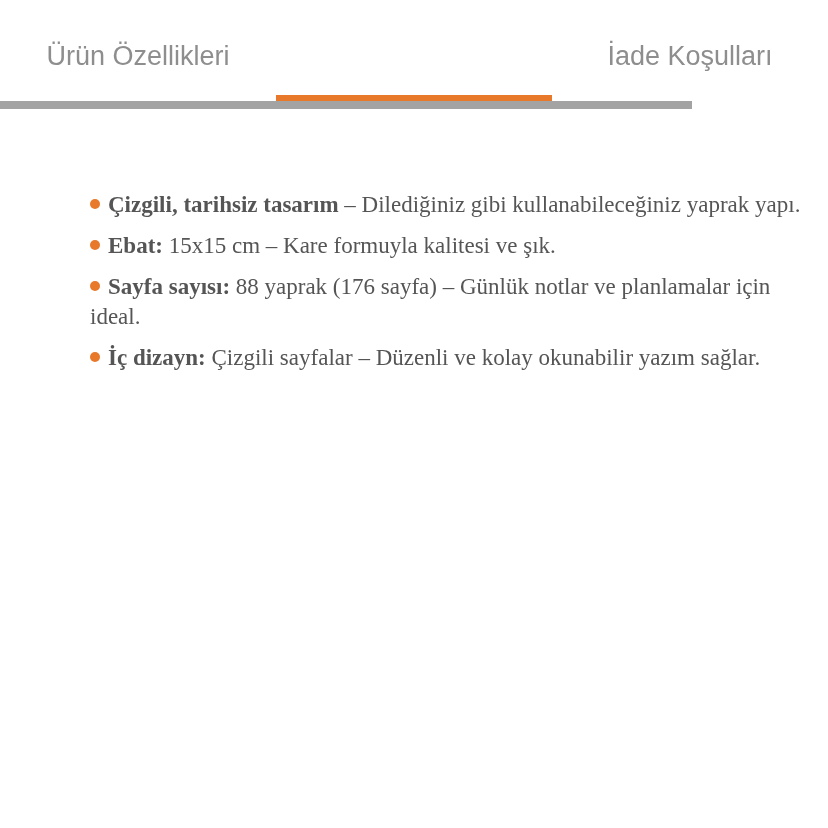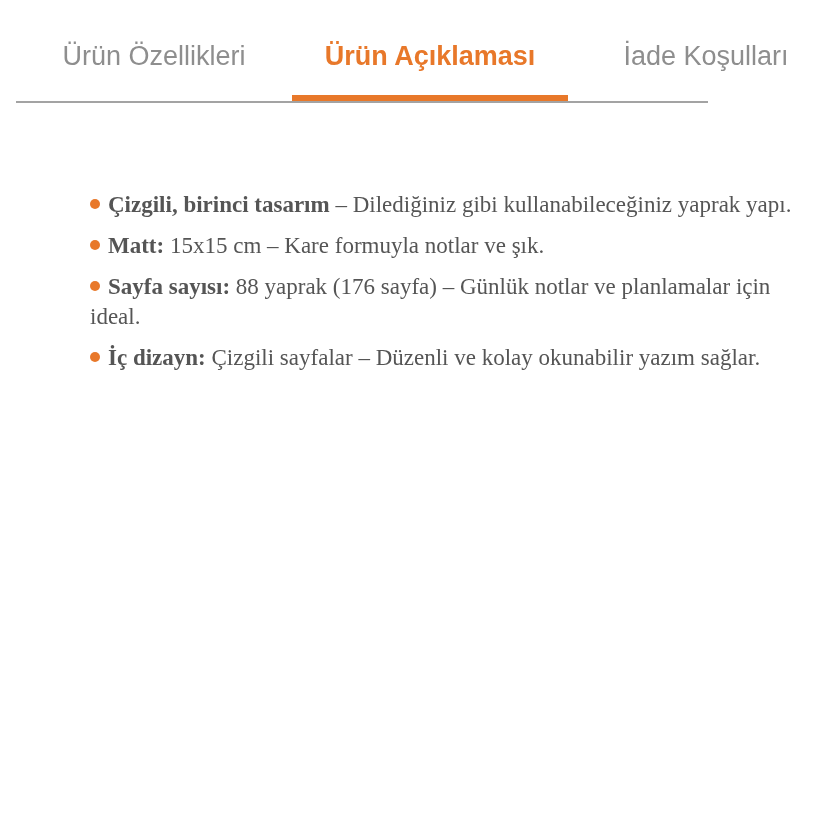--- a/index.html
+++ b/index.html
@@ -11,25 +11,25 @@
       overflow: hidden;
     }
     .page {
       position: relative;
       width: 828px;
       height: 828px;
       background: #ffffff;
     }
     .tabs {
       position: absolute;
-      left: 16px;
+      left: 0;
       top: 0;
       width: 692px;
       height: 101px;
-      border-bottom: 2px solid #a3a3a3;
+      border-bottom: 8px solid #a3a3a3;
       box-sizing: content-box;
     }
     .tab {
       position: absolute;
       top: 0;
       height: 101px;
       display: flex;
       align-items: center;
       justify-content: center;
       font-family: "Liberation Sans", sans-serif;
@@ -90,26 +90,25 @@
       font-weight: bold;
       color: #555555;
     }
   </style>
 </head>
 <body>
 
 <div class="page">
   <div class="tabs">
     <div class="tab t1">Ürün Özellikleri</div>
-    <div class="tab t2">Ürün Açıklaması</div>
     <div class="tab t3">İade Koşulları</div>
     <div class="tab-underline"></div>
   </div>
 
   <div class="content">
     <ul class="features">
-      <li><span class="bullet"></span><span class="feat-label">Çizgili, birinci tasarım</span><span> – Dilediğiniz gibi kullanabileceğiniz yaprak yapı.</span></li>
-      <li><span class="bullet"></span><span class="feat-label">Matt:</span><span> 15x15 cm – Kare formuyla notlar ve şık.</span></li>
+      <li><span class="bullet"></span><span class="feat-label">Çizgili, tarihsiz tasarım</span><span> – Dilediğiniz gibi kullanabileceğiniz yaprak yapı.</span></li>
+      <li><span class="bullet"></span><span class="feat-label">Ebat:</span><span> 15x15 cm – Kare formuyla kalitesi ve şık.</span></li>
       <li><span class="bullet"></span><span class="feat-label">Sayfa sayısı:</span><span> 88 yaprak (176 sayfa) – Günlük notlar ve planlamalar için ideal.</span></li>
       <li><span class="bullet"></span><span class="feat-label">İç dizayn:</span><span> Çizgili sayfalar – Düzenli ve kolay okunabilir yazım sağlar.</span></li>
     </ul>
   </div>
 </div>
 
 </body></html>

